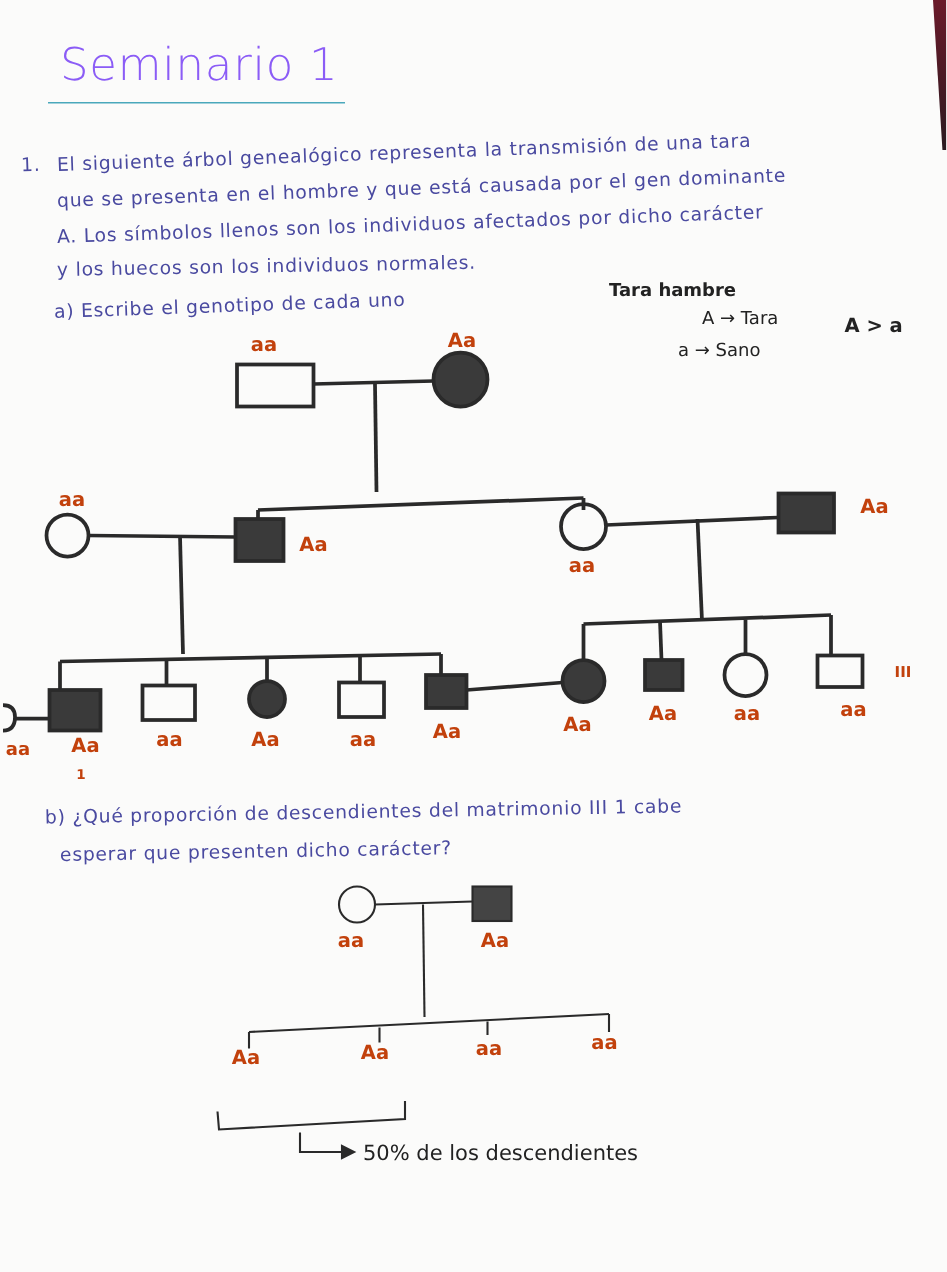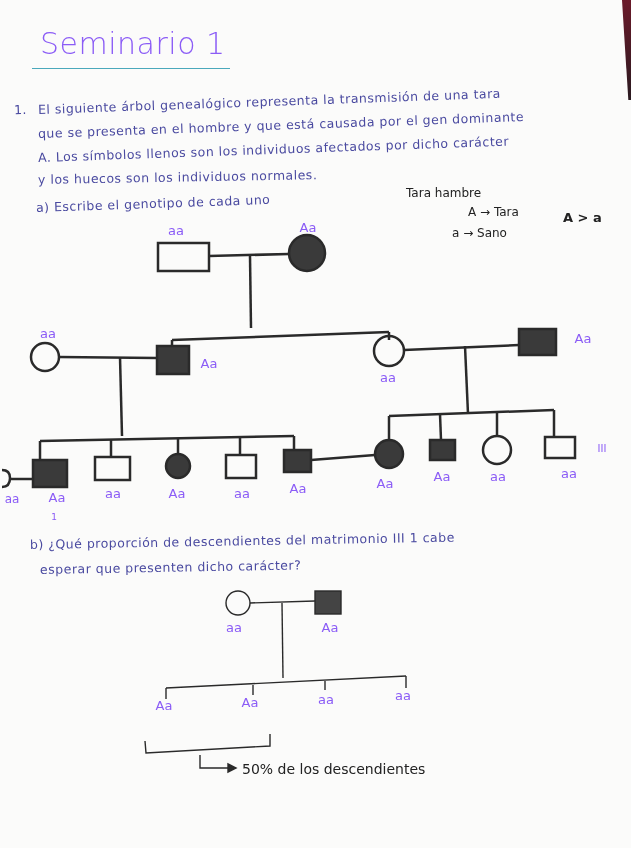--- a/index.html
+++ b/index.html
@@ -2,42 +2,42 @@
 <html><head>
 <meta charset="utf-8">
 <style>
   html,body{margin:0;padding:0;}
   body{width:631px;height:848px;background:#fbfbfa;position:relative;overflow:hidden;font-family:"DejaVu Sans",sans-serif;}
   .edge{position:absolute;left:622px;top:0;width:9px;height:100px;background:linear-gradient(#6b1a2a,#2a1a20);clip-path:polygon(0 0,100% 0,100% 100%,70% 100%);}
   .title{position:absolute;left:40px;top:26px;font-size:30px;color:#8b5cf6;font-family:"DejaVu Sans",sans-serif;font-weight:200;letter-spacing:0.5px;}
   .title-ul{position:absolute;left:32px;top:68px;width:198px;height:1px;background:#4aa8bb;}
   .hw{position:absolute;color:#4a4aa0;font-size:12.5px;white-space:nowrap;letter-spacing:0.5px;}
   .blk{position:absolute;color:#222;font-size:13px;white-space:nowrap;}
-  .lbl{position:absolute;color:#8b5cf6;font-size:13px;white-space:nowrap;transform:translateX(-50%);}
+  .lbl{position:absolute;color:#c2410c;font-size:13px;white-space:nowrap;transform:translateX(-50%);font-weight:bold;}
   svg{position:absolute;left:0;top:0;}
 </style>
 </head>
 <body>
 
 <div class="edge"></div>
 
 <div class="title">Seminario 1</div>
 <div class="title-ul"></div>
 
 <div>
   <div class="hw" style="left:14px;top:102px;transform:rotate(-2deg);">1.</div>
   <div class="hw" style="left:38px;top:102px;transform:rotate(-2deg);transform-origin:left;">El siguiente árbol genealógico representa la transmisión de una tara</div>
   <div class="hw" style="left:38px;top:126px;transform:rotate(-2deg);transform-origin:left;">que se presenta en el hombre y que está causada por el gen dominante</div>
   <div class="hw" style="left:38px;top:150px;transform:rotate(-2deg);transform-origin:left;">A. Los símbolos llenos son los individuos afectados por dicho carácter</div>
   <div class="hw" style="left:38px;top:172px;transform:rotate(-1deg);transform-origin:left;">y los huecos son los individuos normales.</div>
   <div class="hw" style="left:36px;top:200px;transform:rotate(-2deg);transform-origin:left;">a) Escribe el genotipo de cada uno</div>
 </div>
 
 <div>
-  <div class="blk" style="left:406px;top:186px;font-size:12px;">Tara hambre</div>
+  <div class="blk" style="left:406px;top:186px;font-size:12px;font-weight:bold;">Tara hambre</div>
   <div class="blk" style="left:468px;top:205px;font-size:12px;">A → Tara</div>
   <div class="blk" style="left:452px;top:226px;font-size:12px;text-align:center;">a → Sano</div>
   <div class="blk" style="left:563px;top:210px;font-size:13px;font-weight:bold;">A &gt; a</div>
 </div>
 
 <svg width="631" height="848">
   <g stroke="#2a2a2a" stroke-width="2.5" fill="none">
 
     <rect x="158" y="243" width="51" height="28"></rect>
     <circle cx="307" cy="253" r="18" fill="#3a3a3a"></circle>

